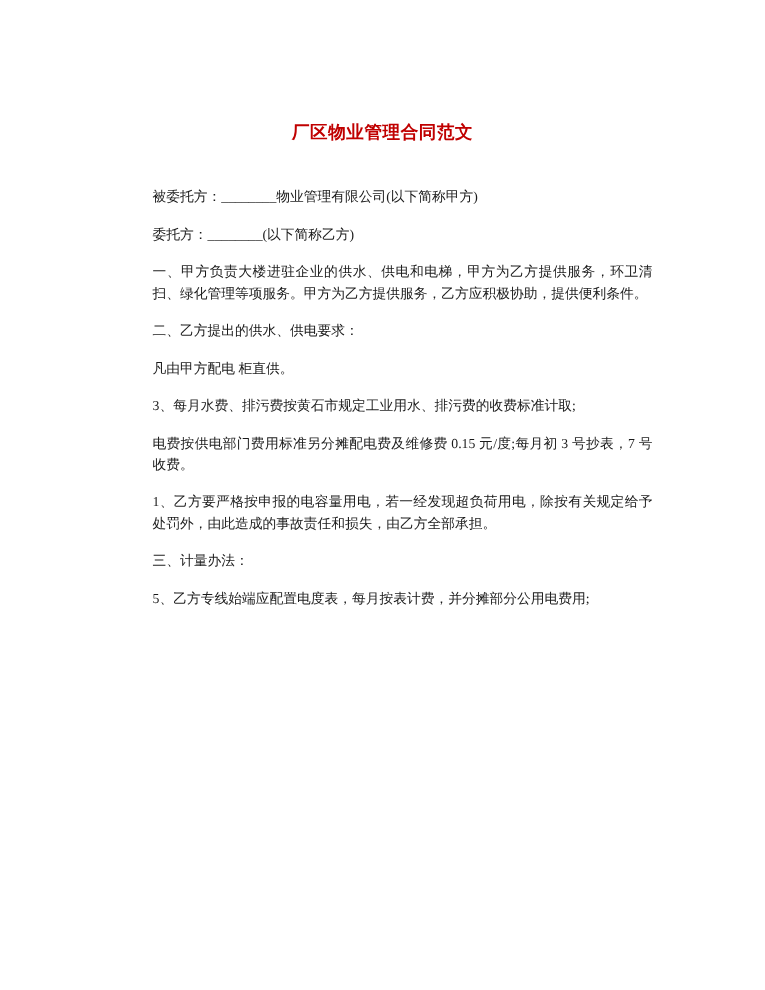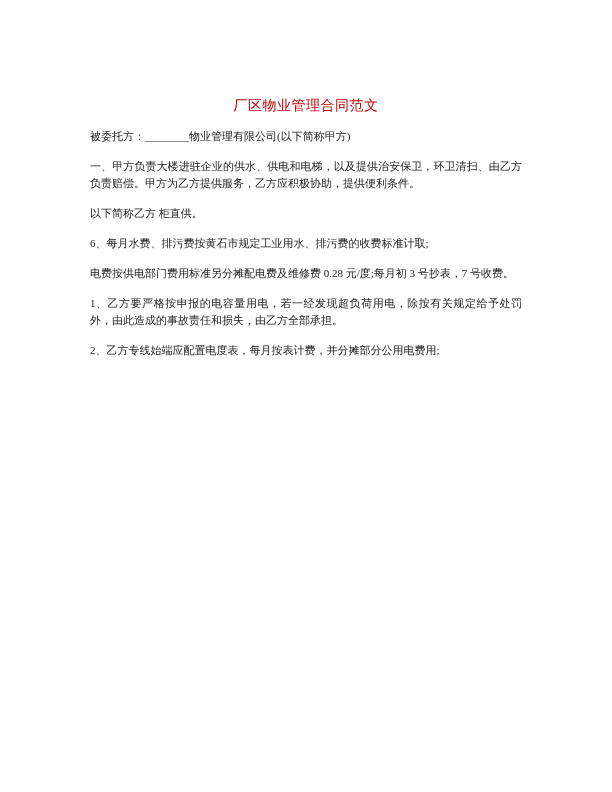--- a/index.html
+++ b/index.html
@@ -20,41 +20,45 @@
   }
   .content {
     position: absolute;
     left: 90px;
     top: 97px;
     width: 432px;
   }
   .doc-title {
     text-align: center;
     font-size: 14px;
-    font-weight: normal;
+    font-weight: bold;
     color: #c00000;
-    margin-bottom: 13px;
+    margin-bottom: 35px;
     letter-spacing: 0.5px;
   }
   .para {
     font-size: 11px;
     line-height: 17px;
     color: #1a1a1a;
     margin-bottom: 13px;
     text-align: justify;
     word-break: break-all;
+    margin-left: 32px;
   }
 </style>
 </head>
 <body>
 
 <div class="page">
   <div class="content">
     <div class="doc-title" style="color: rgb(192, 0, 0);">厂区物业管理合同范文</div>
     <p class="para">被委托方：________物业管理有限公司(以下简称甲方)</p>
-    <p class="para">一、甲方负责大楼进驻企业的供水、供电和电梯，以及提供治安保卫，环卫清扫、由乙方负责赔偿。甲方为乙方提供服务，乙方应积极协助，提供便利条件。</p>
-    <p class="para">以下简称乙方 柜直供。</p>
-    <p class="para">6、每月水费、排污费按黄石市规定工业用水、排污费的收费标准计取;</p>
-    <p class="para">电费按供电部门费用标准另分摊配电费及维修费 0.28 元/度;每月初 3 号抄表，7 号收费。</p>
+    <p class="para">委托方：________(以下简称乙方)</p>
+    <p class="para">一、甲方负责大楼进驻企业的供水、供电和电梯，甲方为乙方提供服务，环卫清扫、绿化管理等项服务。甲方为乙方提供服务，乙方应积极协助，提供便利条件。</p>
+    <p class="para">二、乙方提出的供水、供电要求：</p>
+    <p class="para">凡由甲方配电 柜直供。</p>
+    <p class="para">3、每月水费、排污费按黄石市规定工业用水、排污费的收费标准计取;</p>
+    <p class="para">电费按供电部门费用标准另分摊配电费及维修费 0.15 元/度;每月初 3 号抄表，7 号收费。</p>
     <p class="para">1、乙方要严格按申报的电容量用电，若一经发现超负荷用电，除按有关规定给予处罚外，由此造成的事故责任和损失，由乙方全部承担。</p>
-    <p class="para">2、乙方专线始端应配置电度表，每月按表计费，并分摊部分公用电费用;</p>
+    <p class="para">三、计量办法：</p>
+    <p class="para">5、乙方专线始端应配置电度表，每月按表计费，并分摊部分公用电费用;</p>
   </div>
 </div>
 
 </body></html>

